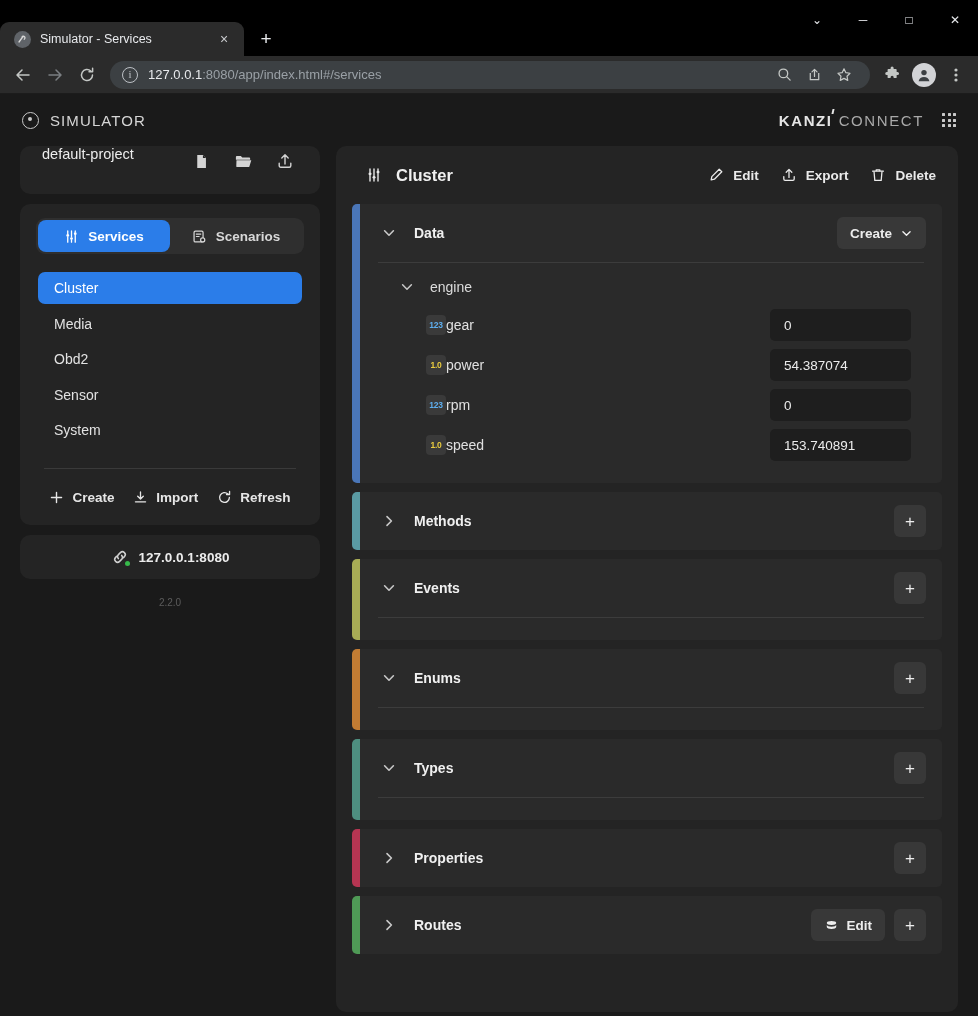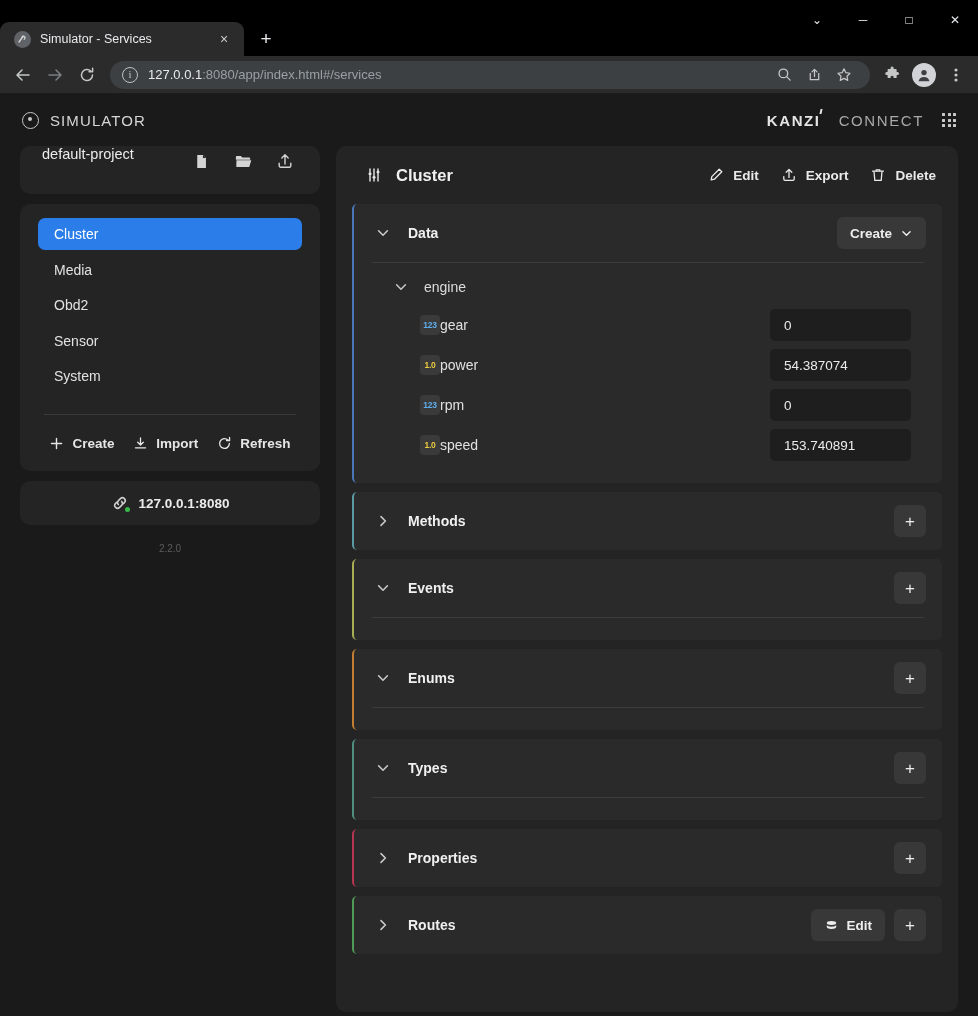--- a/index.html
+++ b/index.html
@@ -105,21 +105,21 @@
     border: 1.4px solid #c9c9c9; position: relative;
   }
   .sim-icon::after {
     content: ""; position: absolute; width: 4px; height: 4px;
     background: #c9c9c9; border-radius: 50%; left: 4.5px; top: 4.5px;
   }
   .sim-text {
     font-size: 15px; letter-spacing: 1.1px; color: #d6d6d6; font-weight: 400;
   }
   .brand-right { margin-left: auto; display: flex; align-items: center; gap: 18px; }
-  .kanzi-logo { display: flex; align-items: center; gap: 18px; }
+  .kanzi-logo { display: flex; align-items: center; gap: 6px; }
   .kanzi-bold {
     font-size: 15px; font-weight: bold; color: #e5e5e5;
     letter-spacing: 1.6px; position: relative;
   }
   .kanzi-bold::after {
     content: ""; position: absolute; right: -1px; top: -3px;
     width: 2px; height: 5px; background: #e5e5e5; transform: skewX(-12deg);
   }
   .kanzi-light {
     font-size: 15px; font-weight: 300; color: #a9a9a9;
@@ -206,21 +206,21 @@
   .header-action {
     display: flex; align-items: center; gap: 9px;
     font-size: 13.5px; font-weight: bold; color: #eaeaea;
   }
 
   .sections {
     flex: 1; padding: 0 16px 14px 16px; display: flex;
     flex-direction: column; gap: 9px; overflow: hidden;
   }
   .section {
-    background: #2a2a2a; border-radius: 5px; border-left: 2px solid #22c55e;
+    background: #2a2a2a; border-radius: 5px; border-left: 8px solid #22c55e;
     display: flex; flex-direction: column; flex: none;
   }
   .section-head {
     height: 58px; display: flex; align-items: center;
     padding: 0 16px 0 18px; gap: 0;
   }
   .chev {
     width: 22px; height: 22px; display: flex;
     align-items: center; justify-content: center; color: #c8c8c8; flex: none;
   }
@@ -399,20 +399,43 @@
         </div>
         <div class="proj-icon">
           <svg width="18" height="18" viewBox="0 0 18 18">
               <path d="M9 12V2.8M5.8 6L9 2.8 12.2 6" stroke="currentColor" stroke-width="1.4" fill="none" stroke-linecap="round" stroke-linejoin="round"></path>
               <path d="M3.2 11.2v2.6a1.5 1.5 0 0 0 1.5 1.5h8.6a1.5 1.5 0 0 0 1.5-1.5v-2.6" stroke="currentColor" stroke-width="1.4" fill="none" stroke-linecap="round"></path>
             </svg>
         </div>
       </div>
 
       <div class="panel nav-panel">
+        <div class="tabs">
+          <div class="tab-btn active">
+            <span>
+              <svg width="15" height="15" viewBox="0 0 16 16">
+                  <path d="M4 2v3.2M4 8.4V14M8 2v6.6M8 11.8V14M12 2v1.4M12 6.6V14" stroke="#fff" stroke-width="1.4" stroke-linecap="round"></path>
+                  <circle cx="4" cy="6.8" r="1.5" fill="#fff"></circle>
+                  <circle cx="8" cy="10.2" r="1.5" fill="#fff"></circle>
+                  <circle cx="12" cy="5" r="1.5" fill="#fff"></circle>
+                </svg>
+            </span>
+            <span>Services</span>
+          </div>
+          <div class="tab-btn">
+            <span>
+              <svg width="15" height="15" viewBox="0 0 16 16">
+                  <rect x="2.2" y="2.2" width="9.6" height="11.6" rx="1.4" stroke="currentColor" stroke-width="1.3" fill="none"></rect>
+                  <path d="M4.6 5.4h4.8M4.6 8h3" stroke="currentColor" stroke-width="1.2" stroke-linecap="round"></path>
+                  <circle cx="11.4" cy="11.6" r="2.2" stroke="currentColor" stroke-width="1.3" fill="#242424"></circle>
+                </svg>
+            </span>
+            <span>Scenarios</span>
+          </div>
+        </div>
 
         <div class="svc-list">
           <div class="svc-item active">
               <span>Cluster</span>
             </div>
           <div class="svc-item">
               <span>Media</span>
             </div>
           <div class="svc-item">
               <span>Obd2</span>

